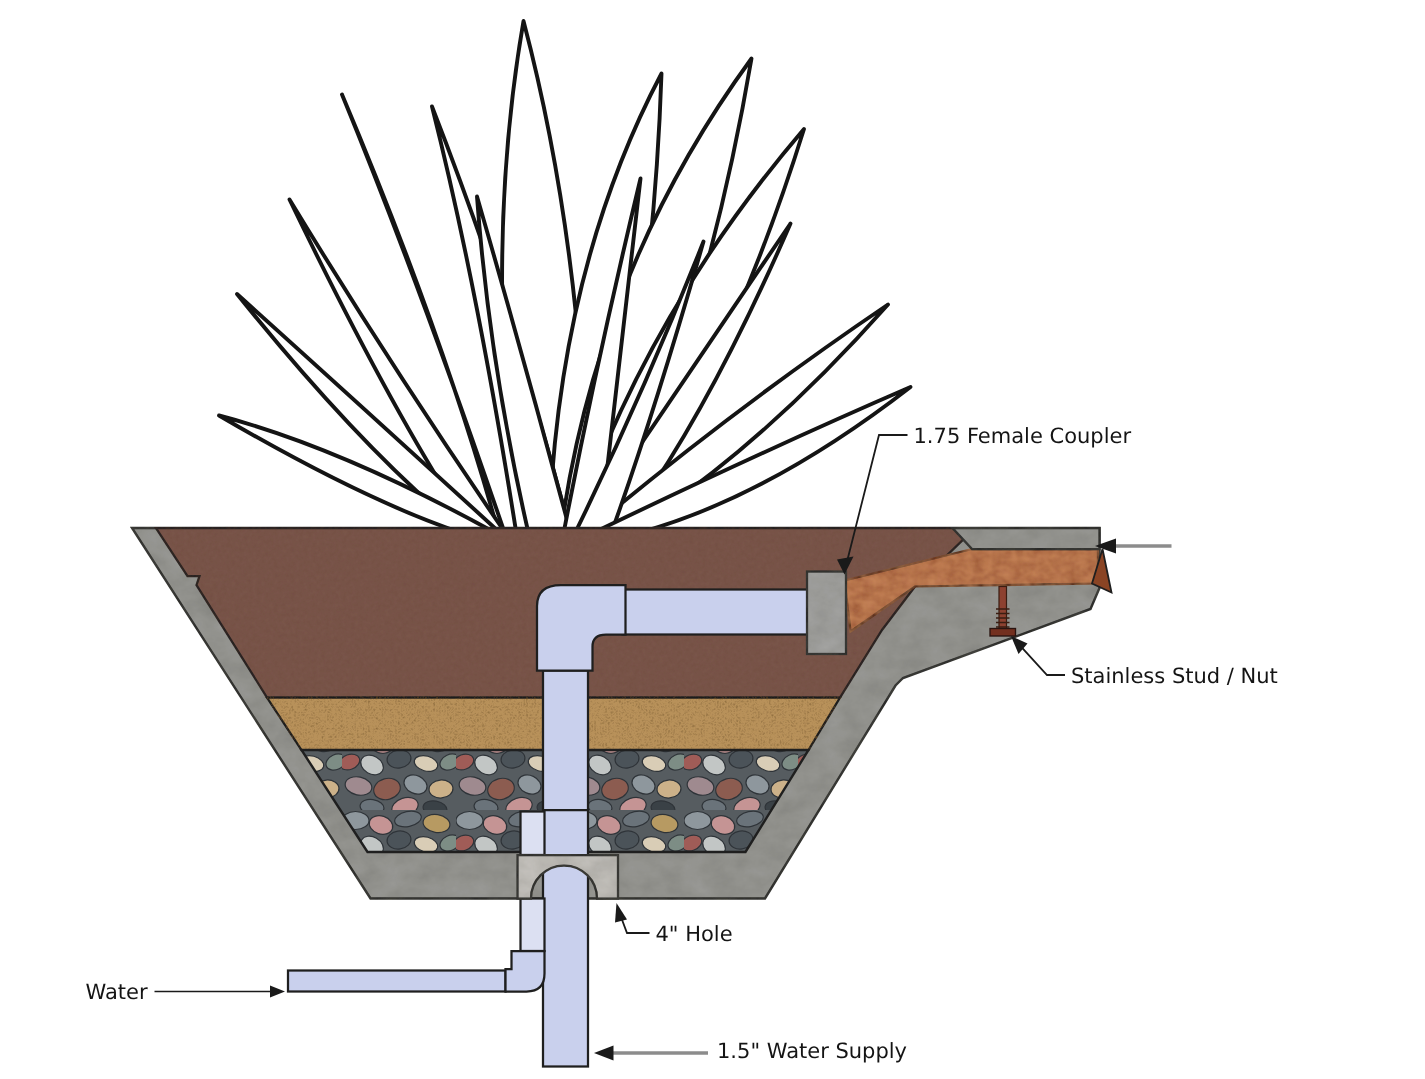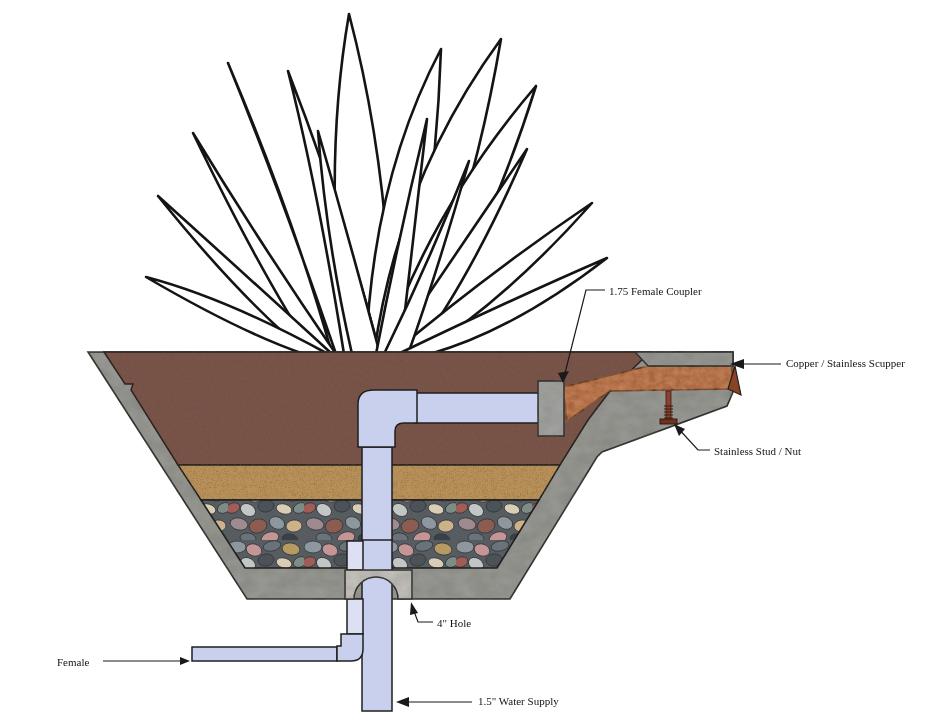--- a/index.html
+++ b/index.html
@@ -1,20 +1,20 @@
 <!DOCTYPE html>
 <html style="--text: #141414; --outline: #1f1f1f; --soil: #7b564a; --sand: #b8915a; --concrete: #9b9b97; --block: #cbc8c3; --coupler: #a7a7a5; --pipe: #c9d0ed; --pipe_light: #dce0f2; --copper: #b5724d; --copper_dark: #8a4424; --stud: #8d4130; --nut: #73301f; --gravel_base: #565c60; --leader: #8c8c8c; --leaf_line: #141414;"><head>
 <meta charset="utf-8">
 <style>
   html,body{margin:0;padding:0;background:#ffffff;}
   .stage{position:relative;width:950px;height:719px;background:#fff;overflow:hidden;
          font-family:"DejaVu Sans","Liberation Sans",sans-serif;}
   .stage svg{position:absolute;left:0;top:0;}
-  .label{position:absolute;font-size:11px;line-height:18px;color:var(--text,#141414);
-         white-space:nowrap;font-family:Liberation Serif, serif;}
+  .label{position:absolute;font-size:14px;line-height:18px;color:var(--text,#141414);
+         white-space:nowrap;}
   .label.wrap{white-space:normal;width:150px;}
 </style>
 </head>
 <body>
 
 <div class="stage">
 
 <svg width="950" height="719" viewBox="0 0 950 719">
   <defs>
 
@@ -160,19 +160,18 @@
 
     <line x1="103" y1="661" x2="181" y2="661" stroke="#1a1a1a" stroke-width="1.1"></line>
     <polygon points="190,661 180,657 180,665" fill="#1a1a1a"></polygon>
 
     <line x1="408" y1="702" x2="472" y2="702" style="stroke:var(--leader,#8c8c8c)" stroke-width="2.2"></line>
     <polygon points="396,702 409,697 409,707" fill="#1a1a1a"></polygon>
   </g>
 </svg>
 
 <div class="label" style="left:609px;top:282px">1.75 Female Coupler</div>
-<div class="label wrap" style="left:786px;top:354px">Copper / Stainless Scupper</div>
 <div class="label" style="left:714px;top:442px">Stainless Stud / Nut</div>
 <div class="label" style="left:437px;top:614px">4" Hole</div>
-<div class="label" style="left:57px;top:653px">Female</div>
+<div class="label" style="left:57px;top:653px">Water</div>
 <div class="label" style="left:478px;top:692px">1.5" Water Supply</div>
 
 </div>
 
 </body></html>

